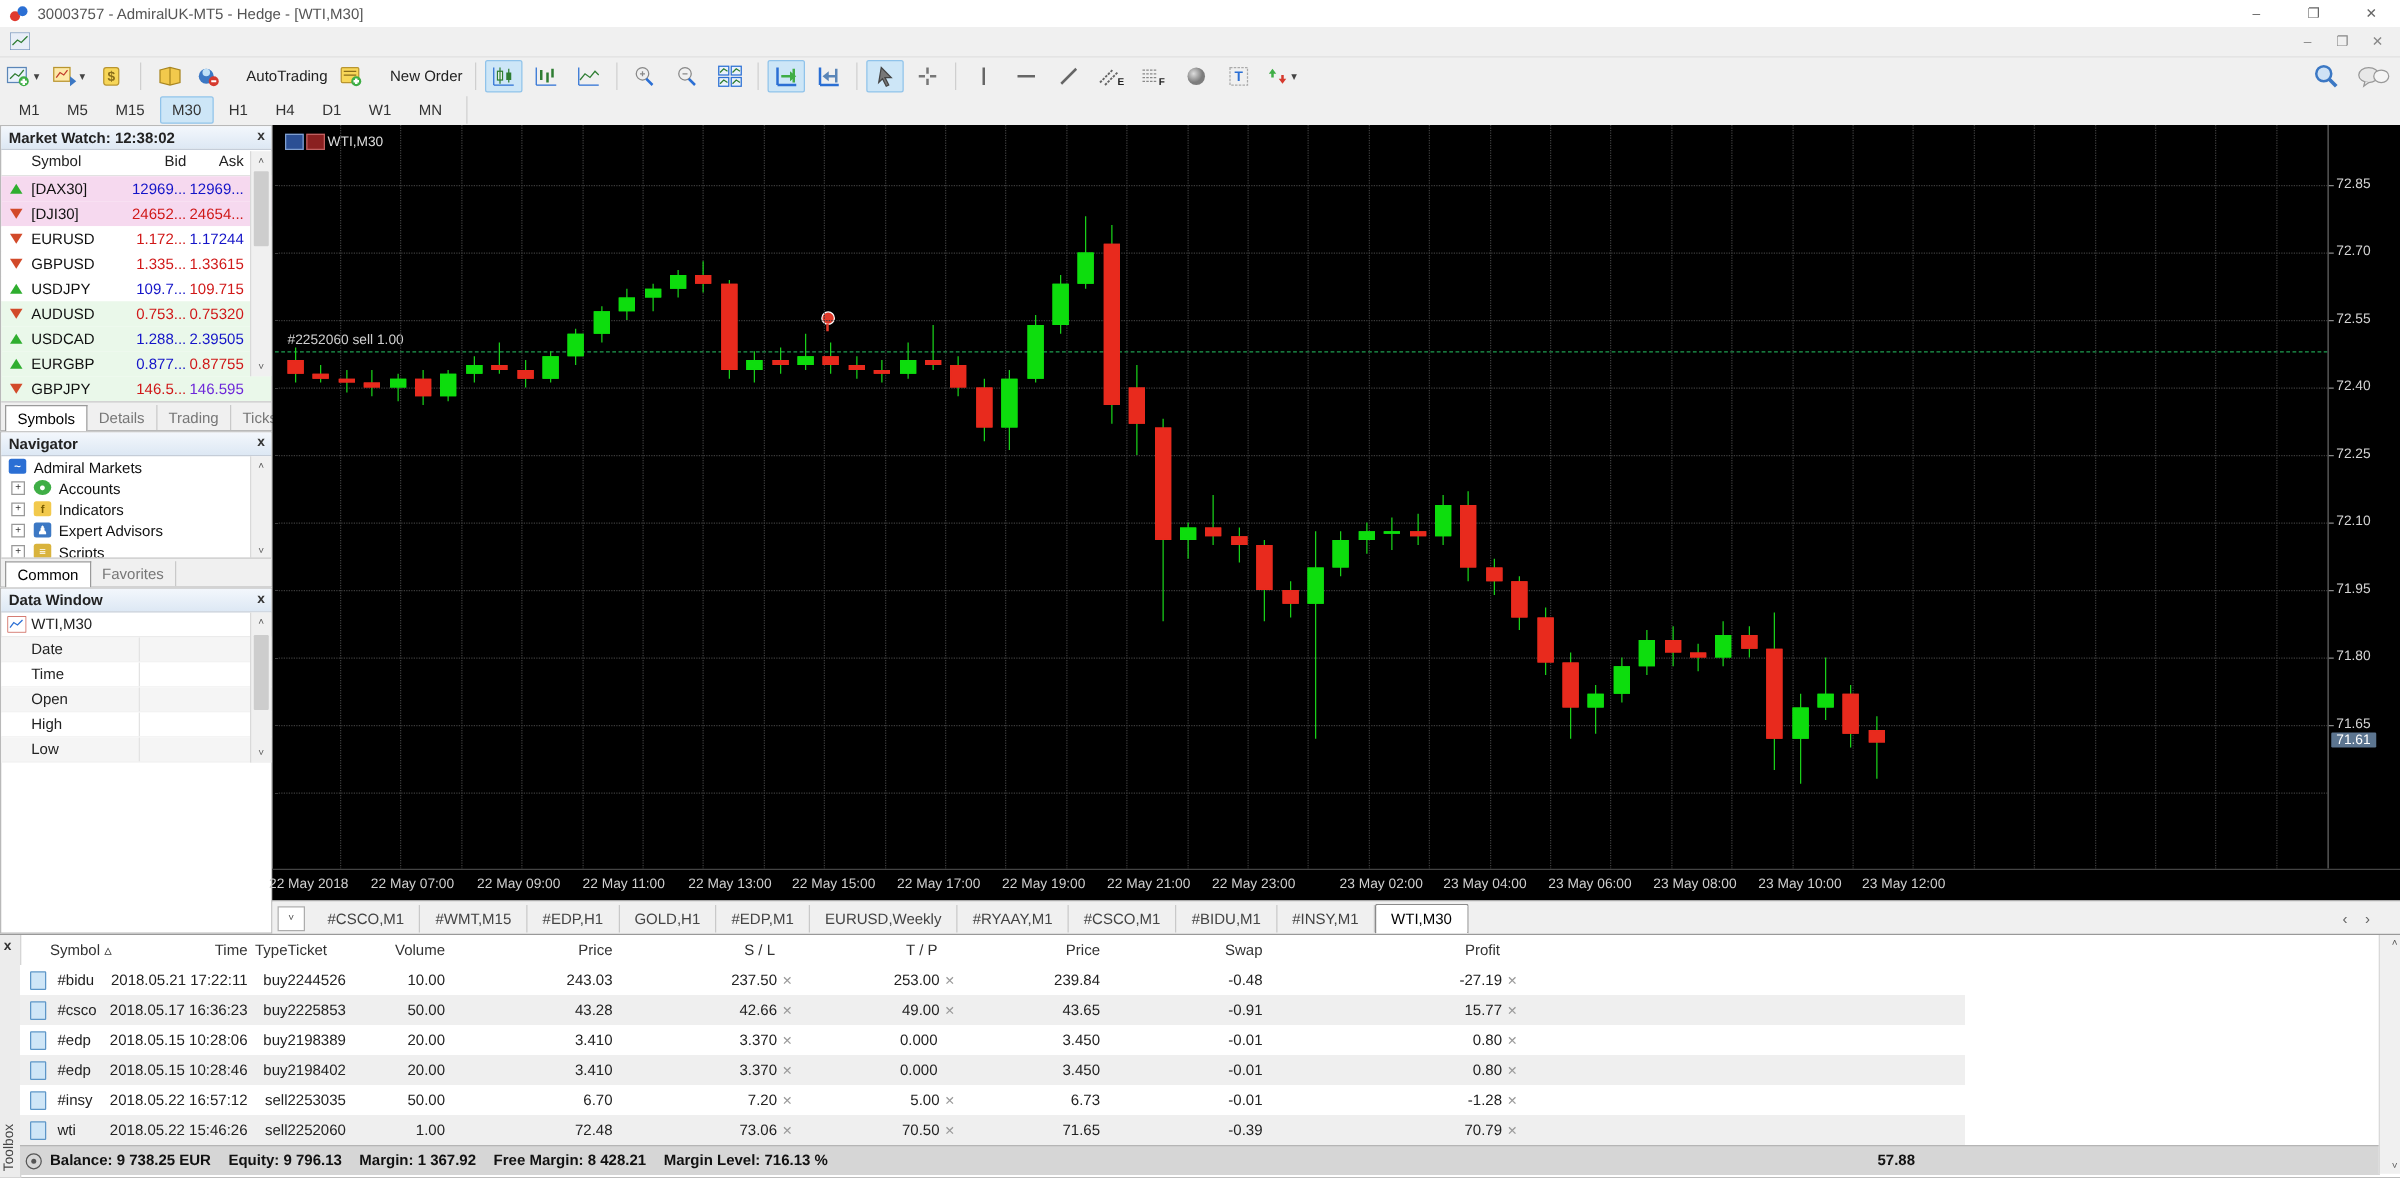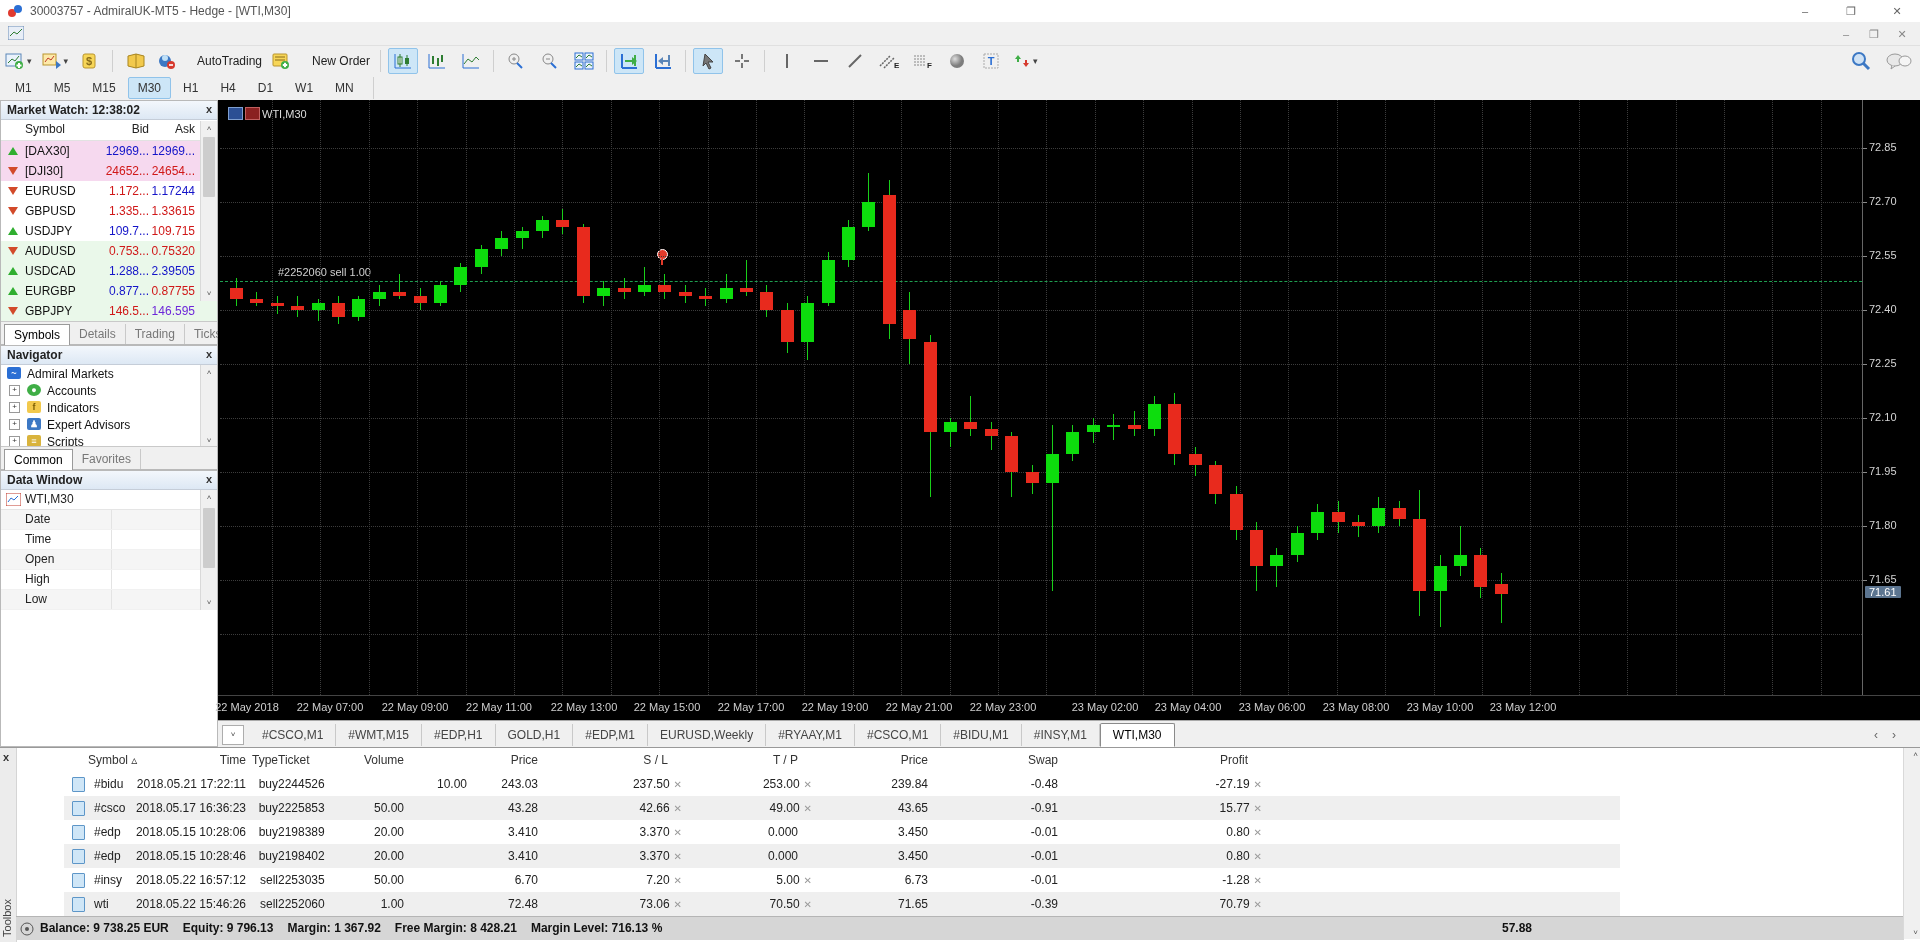--- a/index.html
+++ b/index.html
@@ -73,21 +73,21 @@
   #chart-tabs{left:218px;top:720px;width:1702px;height:27px;background:#f0f0f0;border-top:1px solid #aaa;display:flex;align-items:center;}
   .ctab{padding:4px 12px;color:#444;border-right:1px solid #c9c9c9;white-space:nowrap;}
   .ctab.active{background:#fff;border:1px solid #8a8a8a;border-bottom:1px solid #fff;color:#000;border-radius:2px 2px 0 0;}
   #tabdrop{width:20px;height:18px;border:1px solid #adadad;background:#fff;margin:0 6px 0 4px;text-align:center;font-size:8px;line-height:18px;color:#444;}
   #tabscroll{margin-left:auto;color:#666;padding-right:10px;letter-spacing:14px;}
   
   #toolbox{left:0;top:747px;width:1920px;height:195px;background:#fff;border-top:1px solid #999;}
   #tb-strip{position:absolute;left:0;top:0;width:16px;height:195px;background:#ececec;border-right:1px solid #d5d5d5;}
   #tb-strip .x{position:absolute;left:3px;top:3px;font-size:11px;font-weight:bold;color:#333;}
   #tb-strip .vlabel{position:absolute;left:1px;bottom:6px;writing-mode:vertical-rl;transform:rotate(180deg);color:#444;font-size:11px;}
-  .trow{position:absolute;left:16px;width:1556px;height:24px;margin-left:48px;}
+  .trow{position:absolute;left:16px;width:1556px;height:24px;}
   .trow .c{position:absolute;top:0;height:24px;line-height:24px;white-space:nowrap;}
   .trow .r{text-align:right;}
   .xdel{color:#9a9a9a;font-size:10px;margin-left:4px;}
   .docic{position:absolute;left:8px;top:5px;width:11px;height:13px;background:#cfe6f7;border:1px solid #5d96c8;border-radius:1px;}
   #tb-head{font-weight:normal;color:#333;border-bottom:1px solid #e5e5e5;}
   #tb-sum{position:absolute;left:16px;top:168px;width:1888px;height:23px;background:#d6d6d6;border-top:1px solid #b5b5b5;font-weight:bold;color:#111;line-height:23px;}
   #tb-sum .seg{margin-right:14px;}
   #tb-sb{position:absolute;right:0;top:0;width:16px;height:191px;background:#f0f0f0;border-left:1px solid #d9d9d9;}
 </style>
 </head>
@@ -500,21 +500,21 @@
     <span class="ar" style="bottom:0">˅</span>
   </div>
 </div>
 
 <div class="abs" id="chart-region">
   <div id="plot">
     <div class="mini-ic" style="left:8px"></div>
     <div class="mini-ic" style="left:25px;background:#8a2020;border-color:#c06060"></div>
     <span id="chart-title">WTI,M30</span>
     <div id="sell-line" style="top: 181.2px;"></div>
-    <span id="sell-label" style="left: 10px; top: 166.2px; margin-left: 48px;">#2252060 sell 1.00</span>
+    <span id="sell-label" style="left: 10px; top: 166.2px;">#2252060 sell 1.00</span>
     <div id="sellmark" style="left: 437px; top: 149.2px;"></div>
   <div class="gridv" style="left: 52px;"></div>
       <div class="gridv" style="left: 100.4px;"></div>
       <div class="gridv" style="left: 148.8px;"></div>
       <div class="gridv" style="left: 197.2px;"></div>
       <div class="gridv" style="left: 245.6px;"></div>
       <div class="gridv" style="left: 294px;"></div>
       <div class="gridv" style="left: 342.4px;"></div>
       <div class="gridv" style="left: 390.8px;"></div>
       <div class="gridv" style="left: 439.2px;"></div>
@@ -756,21 +756,21 @@
       <span class="c r" style="right: 562px;">Swap</span>
       <span class="c r" style="right: 372px;">Profit</span>
     </div>
   <div id="tb-rows">
       <div class="trow" style="top: 24px; background: rgb(255, 255, 255);">
         <span class="docic"></span>
         <span class="c" style="left: 30px;">#bidu</span>
         <span class="c" style="left: 214px;">2244526</span>
         <span class="c r" style="right: 1374px;">2018.05.21 17:22:11</span>
         <span class="c r" style="right: 1342px;">buy</span>
-        <span class="c r" style="right: 1153px;">10.00</span>
+        <span class="c r" style="right: 1216px;">10.00</span>
         <span class="c r" style="right: 1082px;">243.03</span>
         <span class="c r" style="right: 938px;">237.50<span class="xdel">✕</span></span>
         <span class="c r" style="right: 808px;">253.00<span class="xdel">✕</span></span>
         <span class="c r" style="right: 692px;">239.84</span>
         <span class="c r" style="right: 562px;">-0.48</span>
         <span class="c r" style="right: 358px;">-27.19<span class="xdel">✕</span></span>
       </div>
       <div class="trow" style="top: 48px; background: rgb(239, 239, 239);">
         <span class="docic"></span>
         <span class="c" style="left: 30px;">#csco</span>

